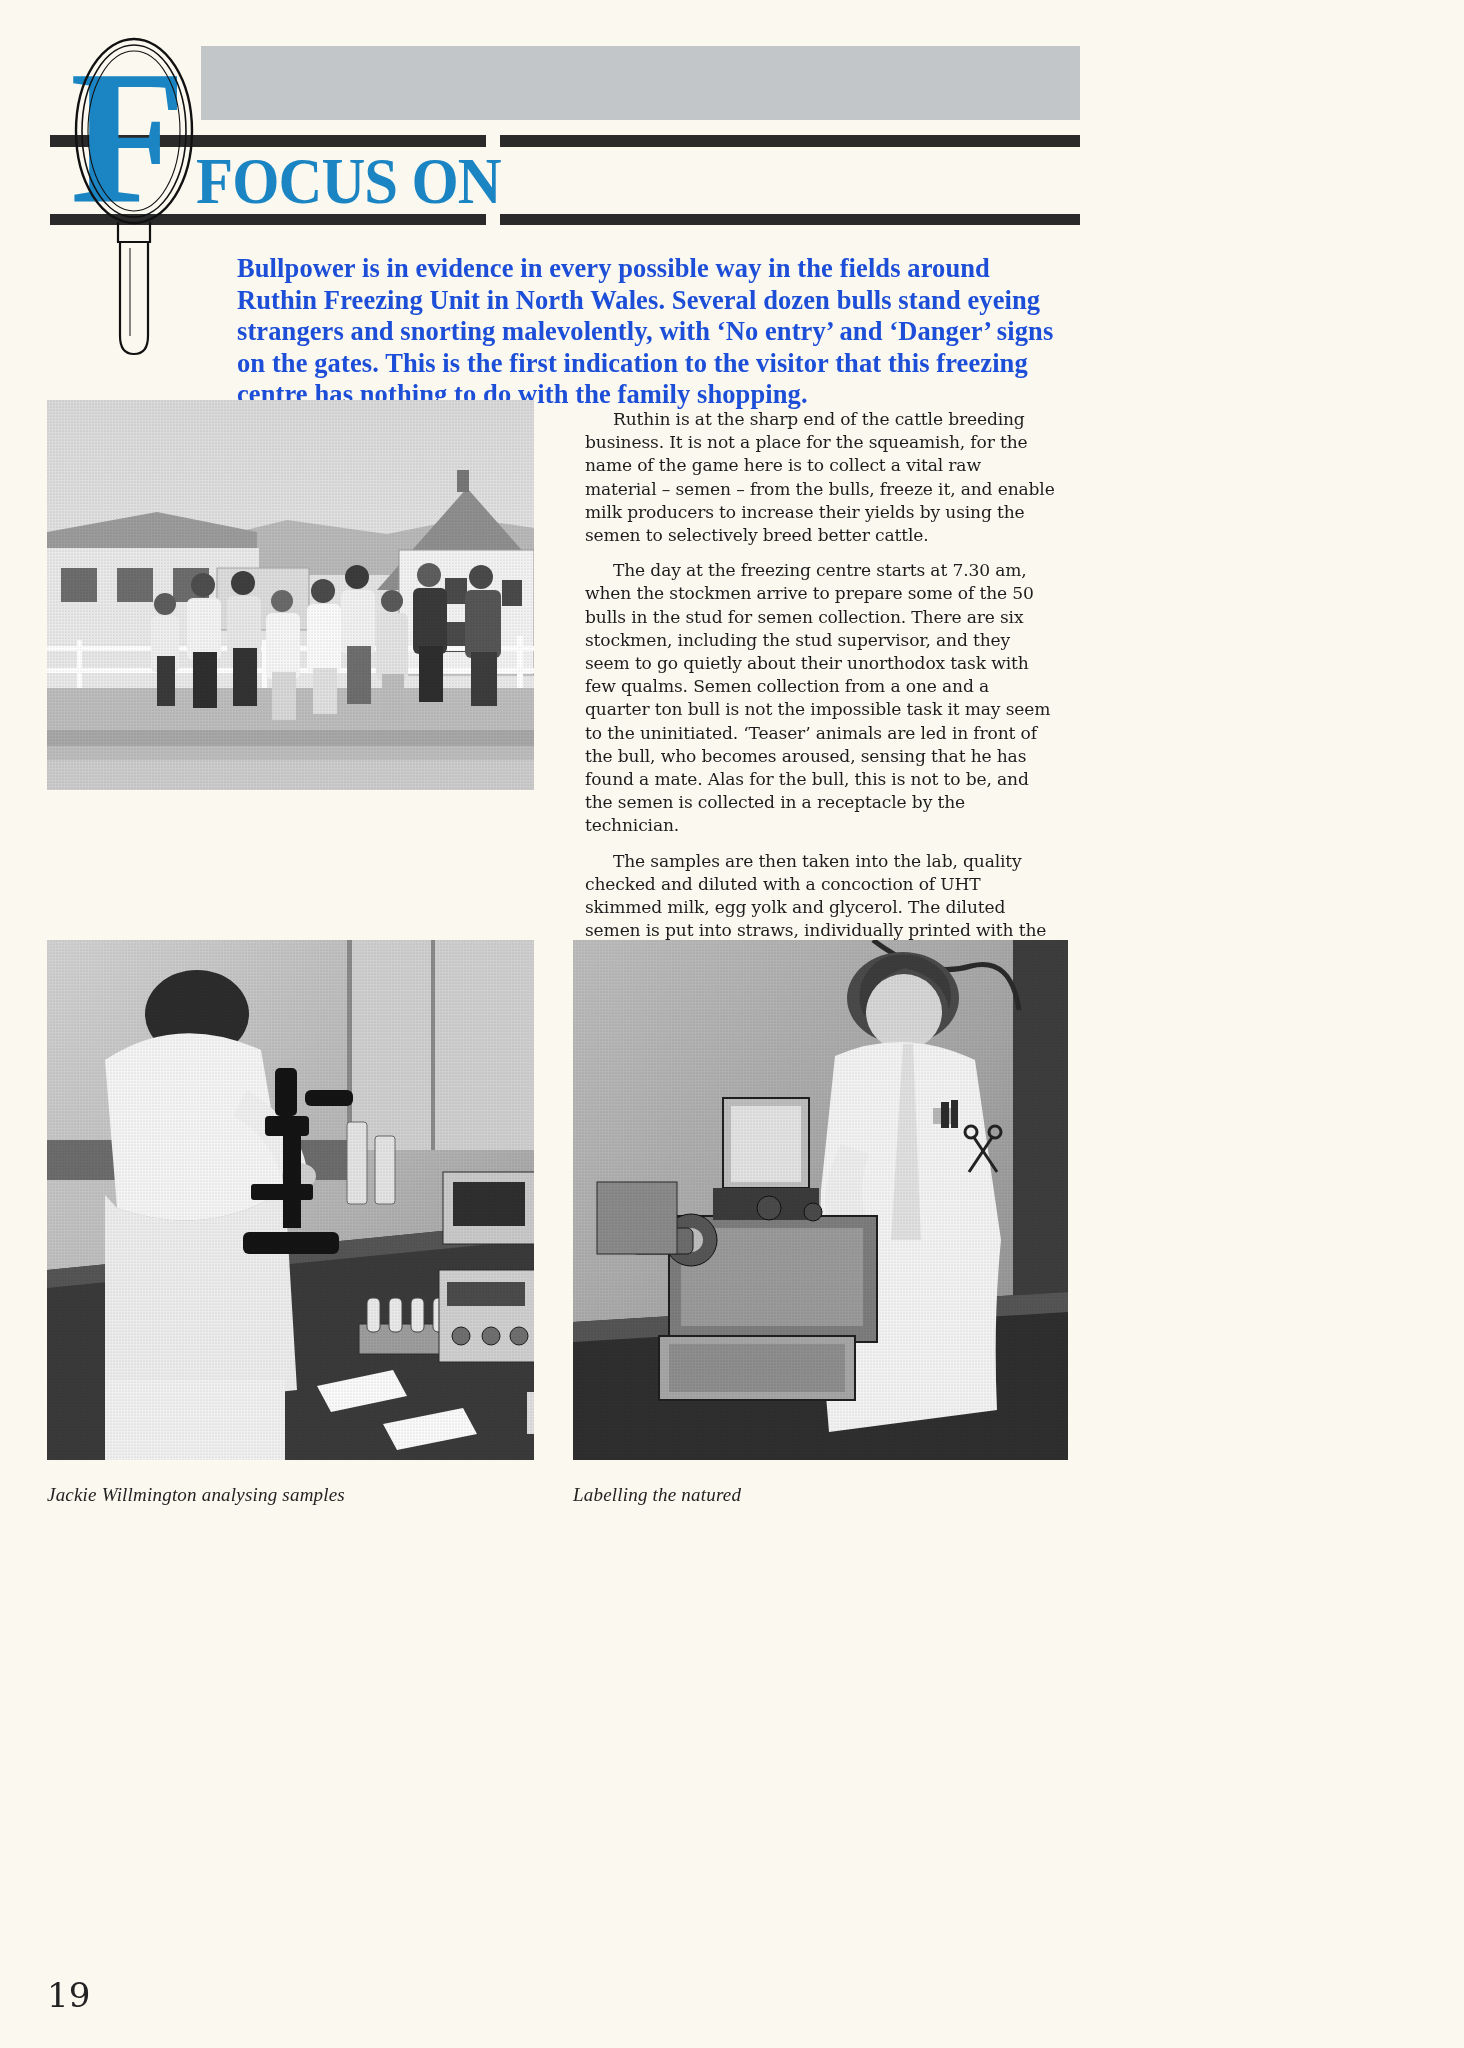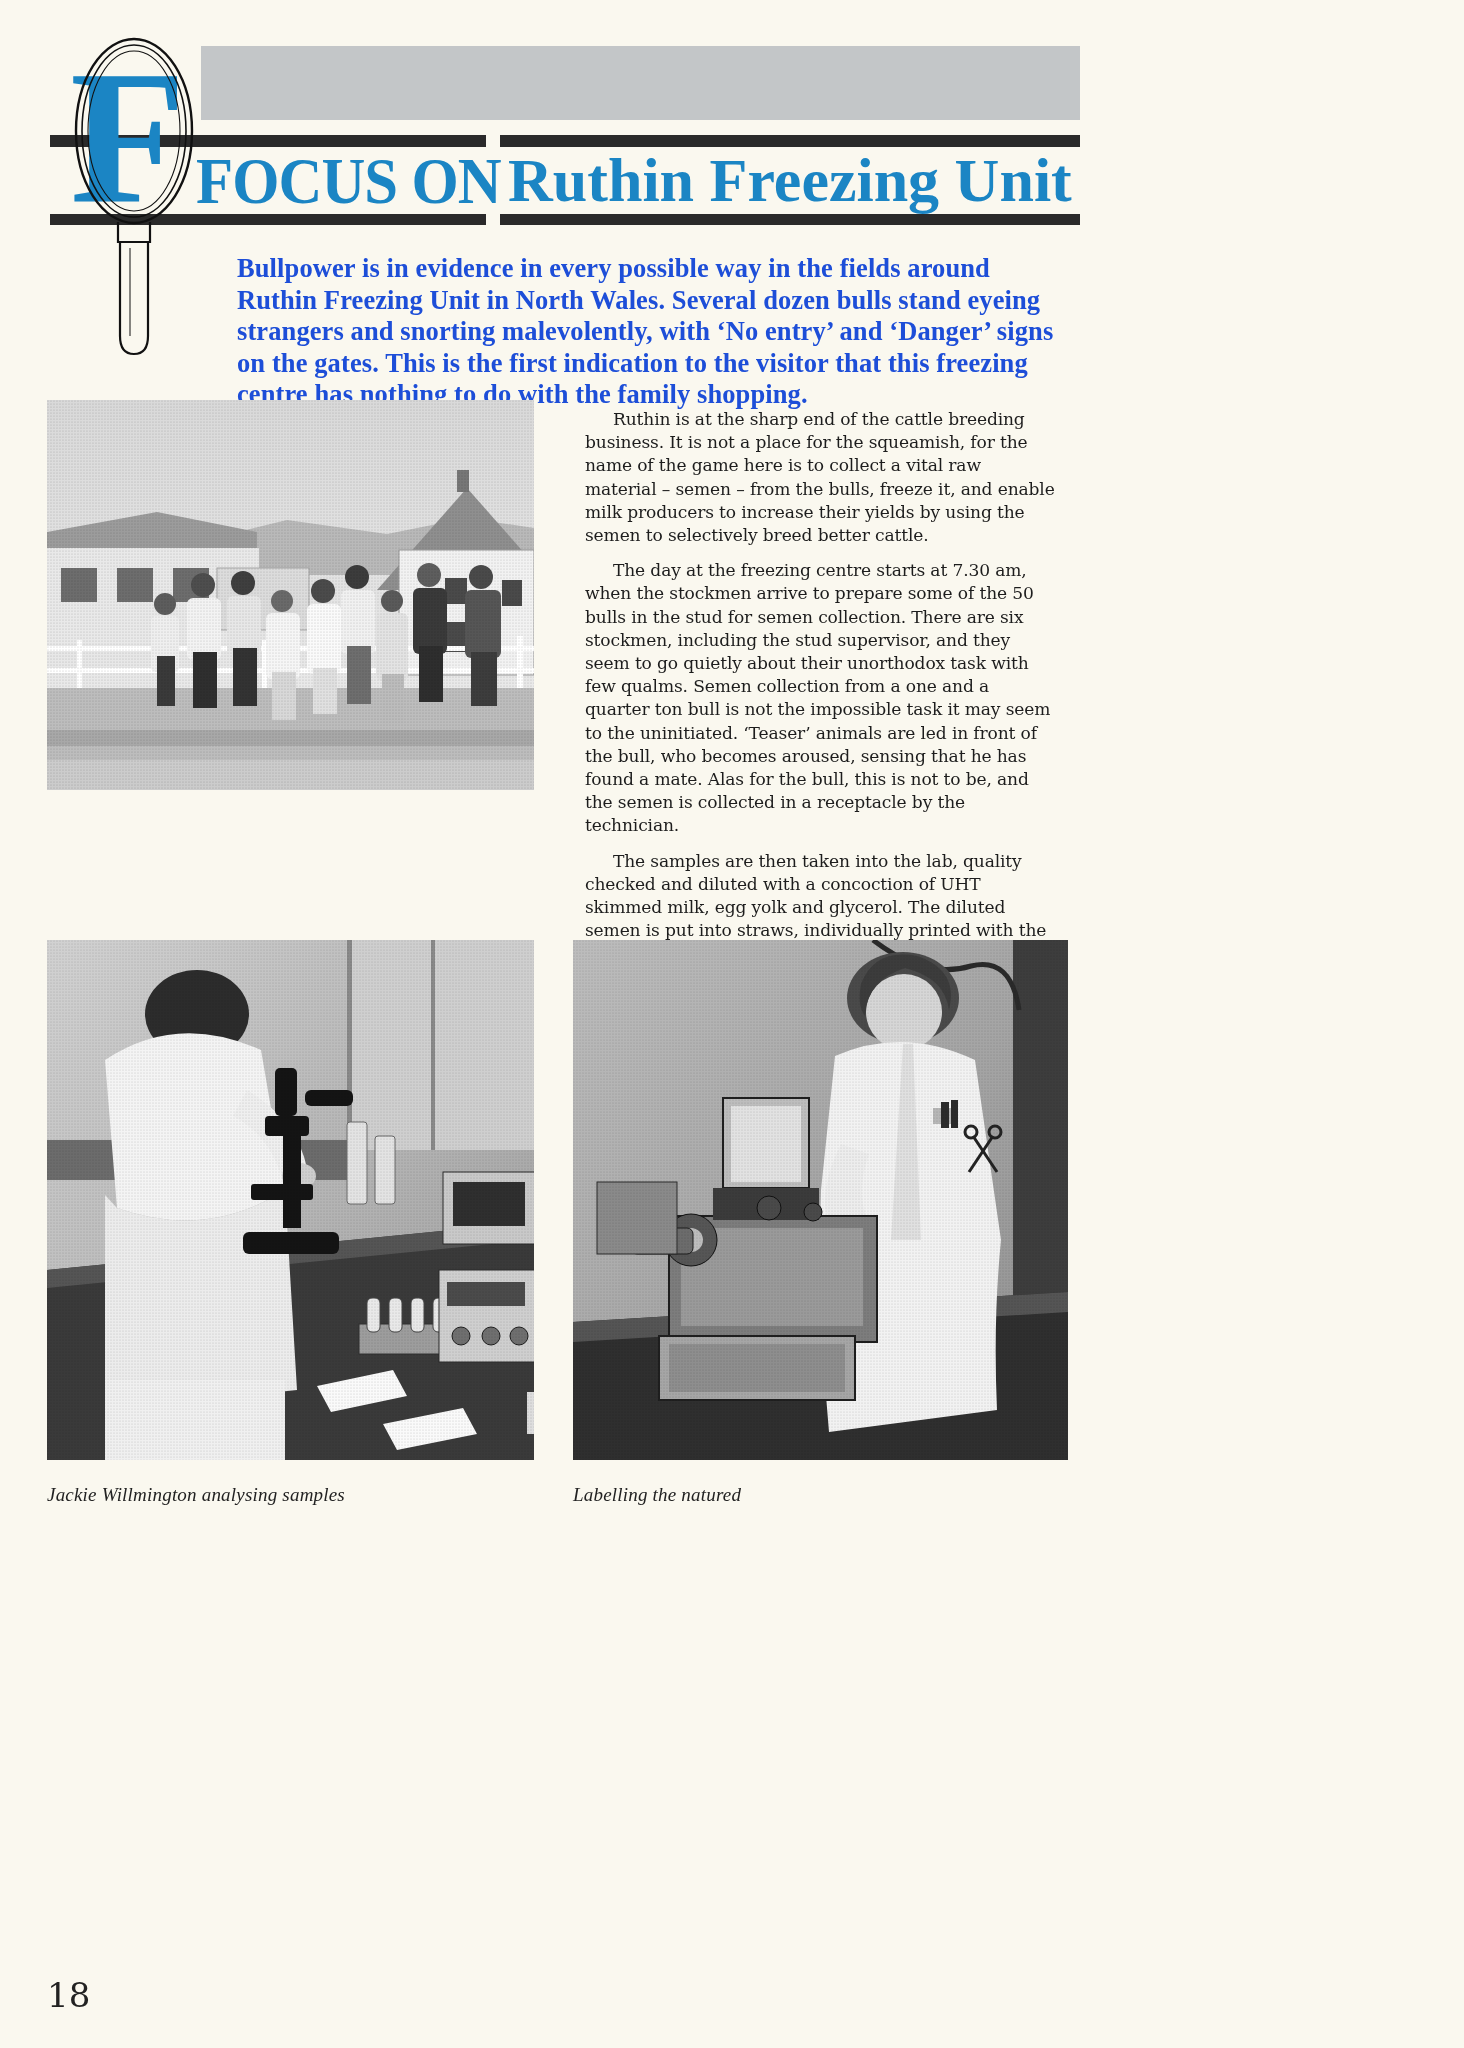--- a/index.html
+++ b/index.html
@@ -129,21 +129,20 @@
   <div class="masthead">
 
     <div class="gray-banner"></div>
     <div class="rule-left"></div>
     <div class="rule-right"></div>
     <div class="rule-bottom-left"></div>
     <div class="rule-bottom-right"></div>
 
     <div class="big-f">F</div>
     <div class="focus-on">FOCUS ON</div>
-    <div class="unit-title">Ruthin Freezing Unit</div>
 
     <svg class="magnifier" viewBox="0 0 180 330">
       <ellipse cx="88" cy="95" rx="58" ry="92" fill="none" stroke="#111" stroke-width="2.4"></ellipse>
       <ellipse cx="88" cy="95" rx="52" ry="86" fill="none" stroke="#111" stroke-width="1.6"></ellipse>
       <ellipse cx="88" cy="95" rx="46" ry="80" fill="none" stroke="#111" stroke-width="1.1"></ellipse>
       <path d="M72 186 L72 206 L104 206 L104 186" fill="none" stroke="#111" stroke-width="2.2"></path>
       <path d="M74 206 L74 300 Q74 318 88 318 Q102 318 102 300 L102 206" fill="none" stroke="#111" stroke-width="2.2"></path>
       <line x1="84" y1="212" x2="84" y2="300" stroke="#111" stroke-width="1"></line>
     </svg>
   </div>
@@ -393,15 +392,15 @@
         <path d="M400 196 L424 232"></path>
           <path d="M420 196 L396 232"></path>
         <circle cx="398" cy="192" r="6"></circle>
           <circle cx="422" cy="192" r="6"></circle>
       </g>
       <rect width="495" height="520" fill="url(#dots3)"></rect>
     </svg>
   </div>
   <div class="caption" style="left:573px;top:1484px;">Labelling the natured</div>
 
-  <div class="pagenum">18</div>
+  <div class="pagenum">19</div>
 
 </div>
 
 </body></html>

